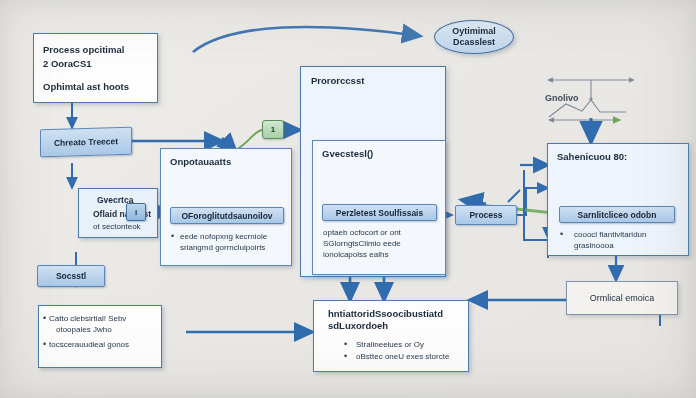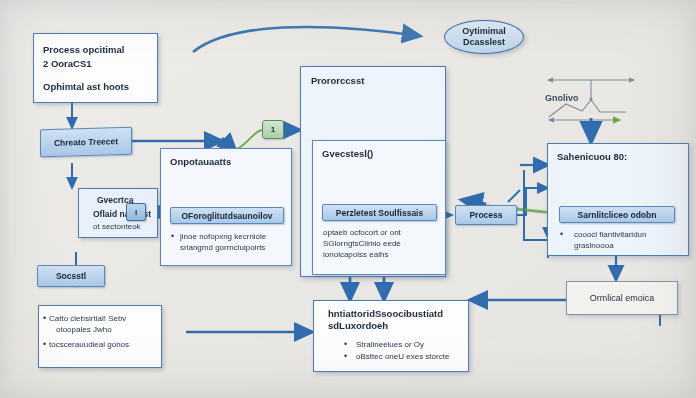--- a/index.html
+++ b/index.html
@@ -215,21 +215,21 @@
     <span>Socsstl</span>
   </div>
 
   <div class="box" style="left:38px;top:305px;width:124px;height:63px;">
     <div class="txt bullet" style="left:10px;top:8px;width:106px;text-indent:-7px;padding-left:7px;">Catto clebsirtial! Sebv otoopales Jwho</div>
     <div class="txt bullet" style="left:10px;top:34px;width:106px;text-indent:-7px;padding-left:7px;">tocscerauudieal gonos</div>
     <div class="txt" style="left:4px;top:7px;font-size:9px;color:#26384c;">•</div>
     <div class="txt" style="left:4px;top:33px;font-size:9px;color:#26384c;">•</div>
   </div>
 
-  <div class="ellipse" style="left:444px;top:20px;width:80px;height:34px;text-align:center;">
+  <div class="ellipse" style="left:434px;top:20px;width:80px;height:34px;text-align:center;">
     <div>
       <div>Oytimimal</div>
       <div>Dcasslest</div>
     </div>
   </div>
 
   <div class="box panel" style="left:300px;top:66px;width:146px;height:211px;">
     <div class="txt hdr" style="left:10px;top:8px;">Prororccsst</div>
   </div>
 
@@ -239,21 +239,21 @@
       <span>Perzletest Soulfissais</span>
     </div>
     <div class="txt bodytxt" style="left:10px;top:87px;width:114px;">optaeb ocfocort or ont SGlorngtsClimio eede ionolcapolss ealhs</div>
   </div>
 
   <div class="box panel-inner" style="left:160px;top:148px;width:132px;height:118px;">
     <div class="txt hdr" style="left:9px;top:7px;">Onpotauaatts</div>
     <div class="pillbar" style="left:9px;top:58px;width:114px;height:17px;">
       <span>OForoglitutdsaunoilov</span>
     </div>
-    <div class="txt bullet" style="left:19px;top:83px;width:104px;">jinoe nofopxng kecrniole sriangmd gorrncluipoirts</div>
+    <div class="txt bullet" style="left:19px;top:83px;width:104px;">eede nofopxng kecrniole sriangmd gorrncluipoirts</div>
     <div class="txt" style="left:10px;top:82px;font-size:9px;color:#26384c;">•</div>
   </div>
 
   <div class="chip" style="left:262px;top:120px;width:22px;height:19px;">
     <span>1</span>
   </div>
 
   <div class="pillbar" style="left:455px;top:205px;width:62px;height:20px;">
     <span>Process</span>
   </div>

